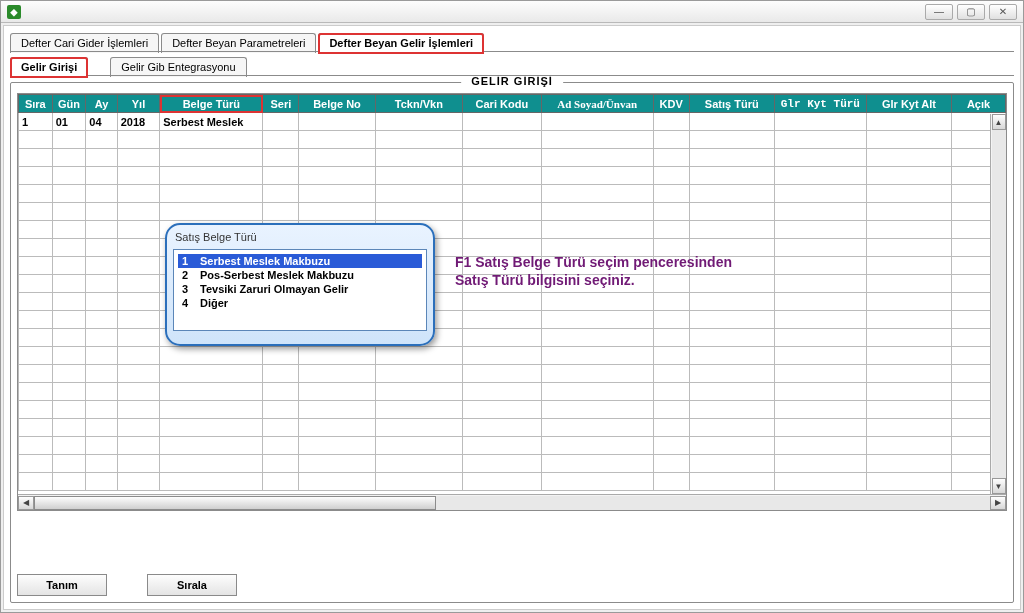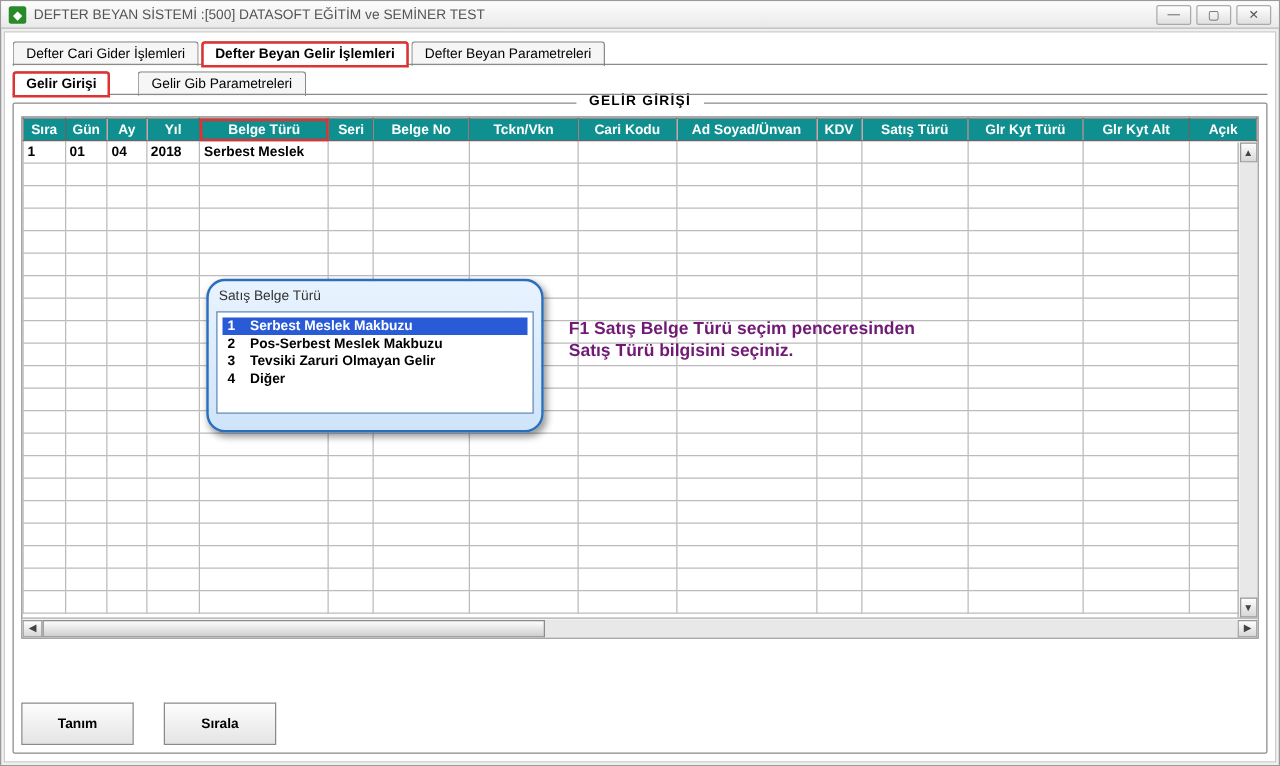--- a/index.html
+++ b/index.html
@@ -188,26 +188,26 @@
   }
   .vscroll .vtrack {
     flex: 1; width: 14px; background: #e8e8e8;
   }
   .bottom-buttons {
     margin-top: 10px;
     display: flex;
   }
   .btn {
     min-width: 90px;
-    height: 34px;
+    height: 22px;
     border: 1px solid #8a8a8a;
     background: linear-gradient(#fdfdfd,#e4e4e4);
     display: inline-flex; align-items: center; justify-content: center;
     font-size: 11px; font-weight: bold;
-    margin-right: 24px;
+    margin-right: 40px;
     padding: 0 12px;
   }
   .popup {
     position: absolute;
     left: 148px; top: 130px;
     width: 270px; height: 123px;
     border: 2px solid #2b6fbb;
     border-radius: 15px;
     background: linear-gradient(#e9f3ff,#cfe4fa);
     box-shadow: 2px 3px 6px rgba(0,0,0,.4);
@@ -250,66 +250,65 @@
   }
   .grid-positioner { position: relative; flex: 1; }
 </style>
 </head>
 <body>
 
 <div class="window">
 
   <div class="titlebar">
     <span class="app-icon">◆</span>
-    <span>DEFTER BEYAN SİSTEMİ  :[500]  DATASOFT EĞİTİM ve SEMİNER TEST</span>
     <span class="spacer"></span>
     <span class="winbtn">—</span>
     <span class="winbtn">▢</span>
     <span class="winbtn">✕</span>
   </div>
 
   <div class="client">
 
     <div class="tabstrip">
       <div class="tab-underline"></div>
       <div id="main-tabs-mount" style="display: contents;"></div>
     <div class="tab">Defter Cari Gider İşlemleri</div>
+        <div class="tab">Defter Beyan Parametreleri</div>
         <div class="tab active highlight">Defter Beyan Gelir İşlemleri</div>
-        <div class="tab">Defter Beyan Parametreleri</div>
       </div>
 
     <div class="subtabstrip">
       <div class="tab-underline"></div>
       <div id="sub-tabs-mount" style="display: contents;"></div>
     <div class="tab active highlight">Gelir Girişi</div>
-        <div class="tab">Gelir Gib Parametreleri</div>
+        <div class="tab">Gelir Gib Entegrasyonu</div>
       </div>
 
     <div class="group">
       <span class="legend">GELİR GİRİŞİ</span>
 
       <div class="grid-positioner">
         <div class="grid-wrap">
           <div class="grid-body">
             <table class="grid">
               <thead>
                   <tr id="grid-head">
                     <th style="width: 30px;">Sıra</th>
                     <th style="width: 30px;">Gün</th>
                     <th style="width: 28px;">Ay</th>
                     <th style="width: 38px;">Yıl</th>
                     <th class="hlcol" style="width: 92px;">Belge Türü</th>
                     <th style="width: 32px;">Seri</th>
                     <th style="width: 68px;">Belge No</th>
                     <th style="width: 78px;">Tckn/Vkn</th>
                     <th style="width: 70px;">Cari Kodu</th>
-                    <th style="width: 100px;">Ad Soyad/Ünvan</th>
+                    <th style="width: 100px; font-family: Liberation Serif, serif;">Ad Soyad/Ünvan</th>
                     <th style="width: 32px;">KDV</th>
                     <th style="width: 76px;">Satış Türü</th>
-                    <th style="width: 82px;">Glr Kyt Türü</th>
+                    <th style="width: 82px; font-family: Liberation Mono, monospace;">Glr Kyt Türü</th>
                     <th style="width: 76px;">Glr Kyt Alt</th>
                     <th style="width: 48px;">Açık</th>
                   </tr>
                 </thead>
               <tbody id="grid-body">
                   <tr>
                     <td>1</td>
                     <td>01</td>
                     <td>04</td>
                     <td>2018</td>

